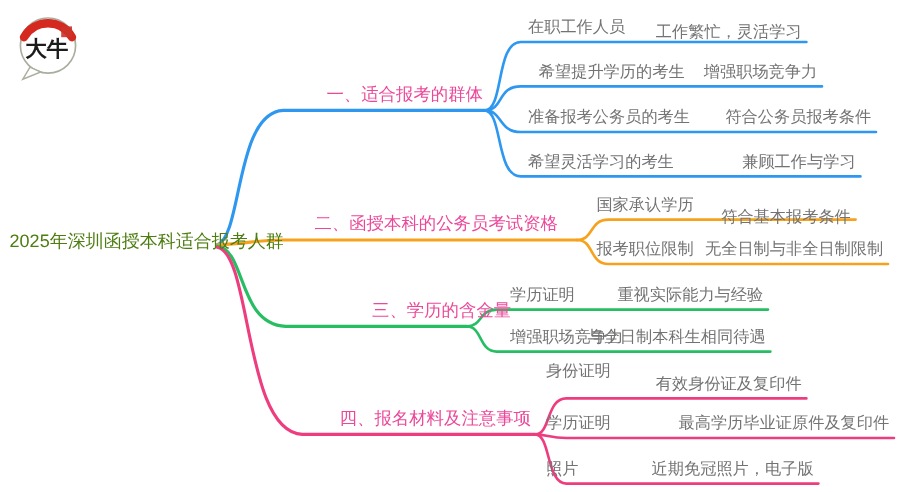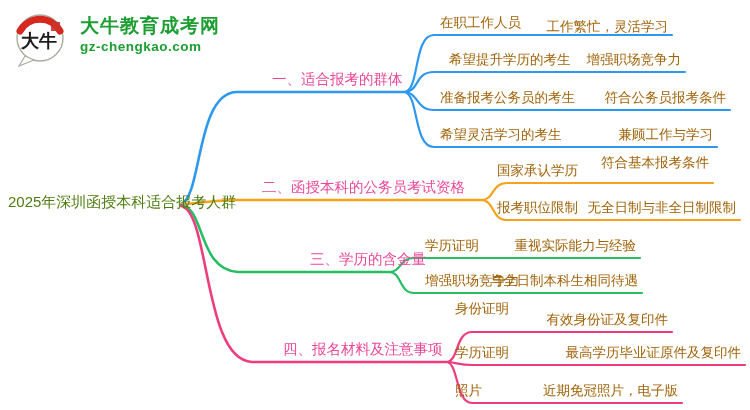--- a/index.html
+++ b/index.html
@@ -4,21 +4,21 @@
 <style>
   html,body{margin:0;padding:0;}
   body{
     width:750px;height:410px;position:relative;overflow:hidden;
     background:#ffffff;
     font-family:"Liberation Sans","DejaVu Sans",sans-serif;
   }
   #connectors{position:absolute;left:0;top:0;z-index:1;}
   .node{
     position:absolute;white-space:nowrap;z-index:2;
-    font-size:13.5px;font-weight:500;color:#a16207;
+    font-size:13.5px;font-weight:500;color:#737373;
     height:20px;line-height:20px;
   }
   .leaf{text-align:right;padding-right:4px;}
   .title{font-size:14.5px;color:#ec4899;}
   .root-label{font-size:15px;color:#4d7c0f;left:8px;top:192px;}
   
   .logo{position:absolute;left:10px;top:6px;z-index:3;display:flex;align-items:flex-start;}
   .logo-texts{margin-left:8px;padding-top:8px;}
   .logo-name{font-size:19px;font-weight:bold;color:#1d9e33;line-height:24px;letter-spacing:1px;}
   .logo-url{font-size:13.5px;font-weight:bold;color:#1d9e33;line-height:18px;letter-spacing:.5px;}
@@ -53,41 +53,37 @@
 </svg>
 
 <div class="logo">
   <svg width="62" height="62">
     <circle cx="30" cy="32" r="23" fill="#ffffff" stroke="#a9ae9e" stroke-width="1.4"></circle>
     <path d="M10,25 A23,23 0 0 1 50,25" fill="none" stroke="#d5281f" stroke-width="7" stroke-linecap="round"></path>
     <path d="M15,50 L9,60 L24,54 Z" fill="#ffffff" stroke="#a9ae9e" stroke-width="1.2"></path>
     <text x="29" y="41" text-anchor="middle" font-size="18" font-weight="bold" fill="#1c1c1c">大牛</text>
     <rect x="41" y="16" width="9" height="9" fill="#cc3328" opacity="0.9"></rect>
   </svg>
-  <div class="logo-texts">
-    <div class="logo-name">大牛教育成考网</div>
-    <div class="logo-url">gz-chengkao.com</div>
-  </div>
 </div>
 
 <div class="node root-label">2025年深圳函授本科适合报考人群</div>
 
 <div class="node title" style="left:272px;top:69px;">一、适合报考的群体</div>
 <div class="node" style="left:440px;top:13px;">在职工作人员</div>
 <div class="node leaf" style="right:78px;top:17px;">工作繁忙，灵活学习</div>
 <div class="node" style="left:415px;top:50px;margin-left:34px;">希望提升学历的考生</div>
 <div class="node leaf" style="right:65px;top:50px;">增强职场竞争力</div>
 <div class="node" style="left:440px;top:88px;">准备报考公务员的考生</div>
 <div class="node leaf" style="right:20px;top:88px;">符合公务员报考条件</div>
 <div class="node" style="left:440px;top:125px;">希望灵活学习的考生</div>
 <div class="node leaf" style="right:33px;top:125px;">兼顾工作与学习</div>
 
 <div class="node title" style="left:262px;top:177px;">二、函授本科的公务员考试资格</div>
 <div class="node" style="left:497px;top:161px;">国家承认学历</div>
-<div class="node leaf" style="right:37px;top:153px;font-family:Liberation Serif, serif;">符合基本报考条件</div>
+<div class="node leaf" style="right:37px;top:171px;font-family:Liberation Serif, serif;">符合基本报考条件</div>
 <div class="node" style="left:497px;top:198px;">报考职位限制</div>
 <div class="node leaf" style="right:10px;top:198px;">无全日制与非全日制限制</div>
 
 <div class="node title" style="left:278px;top:249px;margin-left:32px;">三、学历的含金量</div>
 <div class="node" style="left:425px;top:236px;">学历证明</div>
 <div class="node leaf" style="right:110px;top:236px;">重视实际能力与经验</div>
 <div class="node" style="left:425px;top:271px;">增强职场竞争力</div>
 <div class="node leaf" style="right:108px;top:271px;">与全日制本科生相同待遇</div>
 
 <div class="node title" style="left:283px;top:339px;">四、报名材料及注意事项</div>

